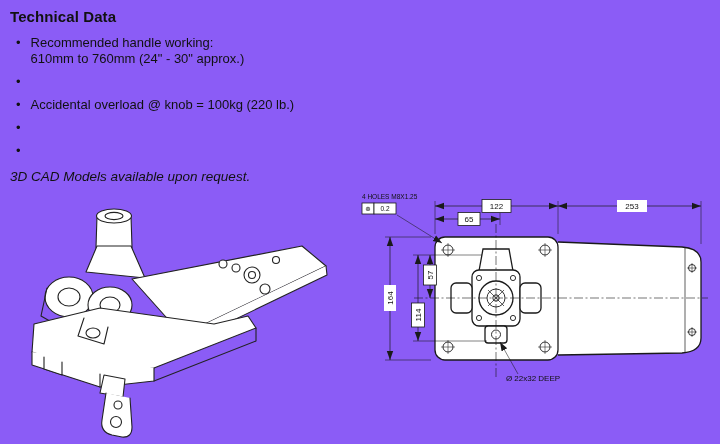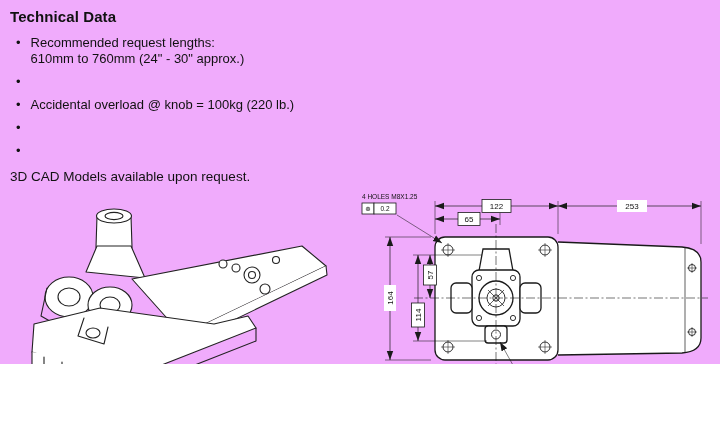--- a/index.html
+++ b/index.html
@@ -2,40 +2,40 @@
 <html><head>
 <meta charset="utf-8">
 <style>
   * { margin:0; padding:0; box-sizing:border-box; }
   html,body { background:#fff; }
   body {
     width:720px; height:444px;
     font-family:"Liberation Sans", sans-serif;
     color:#111;
   }
-  .page { position:relative; width:720px; height:364px; background:#f0abfc; overflow:hidden; }
+  .page { position:relative; width:720px; height:444px; background:#8b5cf6; overflow:hidden; }
 
   .title {
     position:absolute; left:10px; top:8px;
     font-size:15px; font-weight:bold; letter-spacing:.1px;
   }
   .specs {
     position:absolute; left:16px; top:35px; width:420px;
     list-style:none;
   }
   .specs li {
     display:flex; gap:10px;
     font-size:13px; line-height:16px;
     margin-bottom:7px;
   }
   .specs .bullet { font-size:13px; line-height:16px; }
   .specs .txt span { display:block; }
   .note {
     position:absolute; left:10px; top:169px;
-    font-size:13.5px; 
+    font-size:13.5px; font-style:italic;
   }
 
   svg.iso  { position:absolute; left:4px;  top:196px; }
   svg.plan { position:absolute; left:356px; top:190px; }
   svg text { font-family:"Liberation Sans", sans-serif; fill:#111; }
 
   .out  { stroke:#1a1a1a; stroke-width:1.3; fill:#fff; }
   .hole { stroke:#1a1a1a; stroke-width:.9;  fill:#fff; }
   .thin { stroke:#1a1a1a; stroke-width:.7;  fill:none; }
   .cl   { stroke:#1a1a1a; stroke-width:.6; stroke-dasharray:9 2.5 2 2.5; fill:none; }
@@ -51,21 +51,21 @@
 <body>
 
 <div class="page">
 
   <h1 class="title">Technical Data</h1>
 
   <ul class="specs">
     <li>
       <span class="bullet">•</span>
       <span class="txt">
-        <span>Recommended request lengths:</span>
+        <span>Recommended handle working:</span>
         <span>610mm to 760mm (24" - 30" approx.)</span>
       </span>
     </li>
     <li>
       <span class="bullet">•</span>
     </li>
     <li>
       <span class="bullet">•</span>
       <span class="txt">
           <span>Accidental overload @ knob = 100kg (220 lb.)</span>

